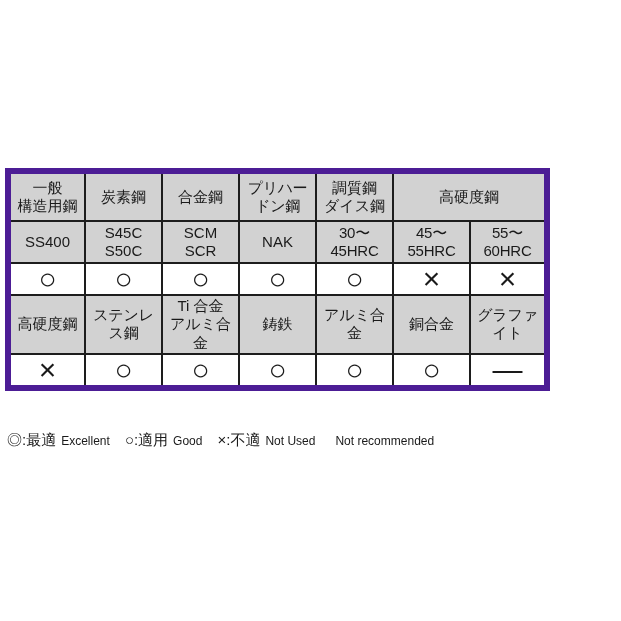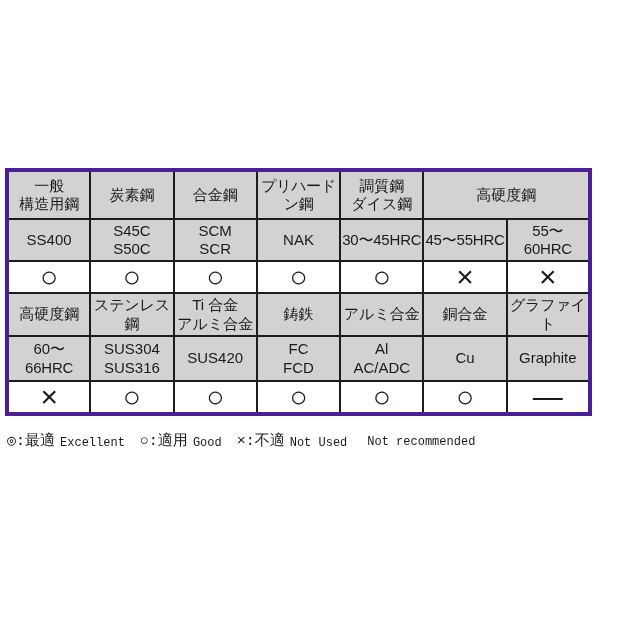--- a/index.html
+++ b/index.html
@@ -5,23 +5,23 @@
   html,body { margin:0; padding:0; }
   body {
     width:621px; height:621px; background:#ffffff;
     font-family:"Liberation Sans", sans-serif;
     color:#1a1a1a;
     position:relative; overflow:hidden;
   }
   .page { position:absolute; inset:0; background:#ffffff; }
 
   table.mat-table {
-    position:absolute; left:5px; top:168px; width:587px;
+    position:absolute; left:5px; top:168px; width:545px;
     border-collapse:collapse; table-layout:fixed;
-    border:4px solid #4c1d95;
+    border:6px solid #4c1d95;
   }
   table.mat-table td {
     border:2px solid #1d1d1d;
     text-align:center; vertical-align:middle;
     padding:1px 1px; line-height:1.22;
     white-space:pre-line;
     font-size:15px;
     background:#ffffff;
   }
   tr.gray td { background:#d2d2d2; }
@@ -33,21 +33,21 @@
   tr.r6 td { height:27px; }
   td.sm  { font-size:12.5px; letter-spacing:-0.4px; }
   td.sm2 { font-size:13px; letter-spacing:-0.2px; }
   tr.sym td { font-size:30px; line-height:1; padding:0; }
 
   .legend {
     position:absolute; left:7px; top:431px;
     display:flex; align-items:baseline; gap:15px;
     white-space:nowrap;
   }
-  .legend-item { display:inline-flex; align-items:flex-end;font-family:Liberation Mono, monospace; }
+  .legend-item { display:inline-flex; align-items:center; }
   .legend-ja { font-size:15px; }
   .legend-en { font-size:12px; margin-left:5px; }
 </style>
 </head>
 <body>
 
 <div class="page">
 
   <table class="mat-table">
 
@@ -89,32 +89,20 @@
       <td>高硬度鋼</td>
       <td class="sm2">ステンレス鋼</td>
       <td>Ti 合金
 アルミ合金</td>
       <td>鋳鉄</td>
       <td>アルミ合金</td>
       <td>銅合金</td>
       <td class="sm2">グラファイト</td>
     </tr>
 
-    <tr class="gray r5">
-      <td class="sm2">60〜66HRC</td>
-      <td>SUS304
-SUS316</td>
-      <td>SUS420</td>
-      <td>FC
-FCD</td>
-      <td>Al
-AC/ADC</td>
-      <td>Cu</td>
-      <td>Graphite</td>
-    </tr>
 
     <tr class="sym r6">
       <td>×</td>
       <td>○</td>
       <td>○</td>
       <td>○</td>
       <td>○</td>
       <td>○</td>
       <td>—</td>
     </tr>

